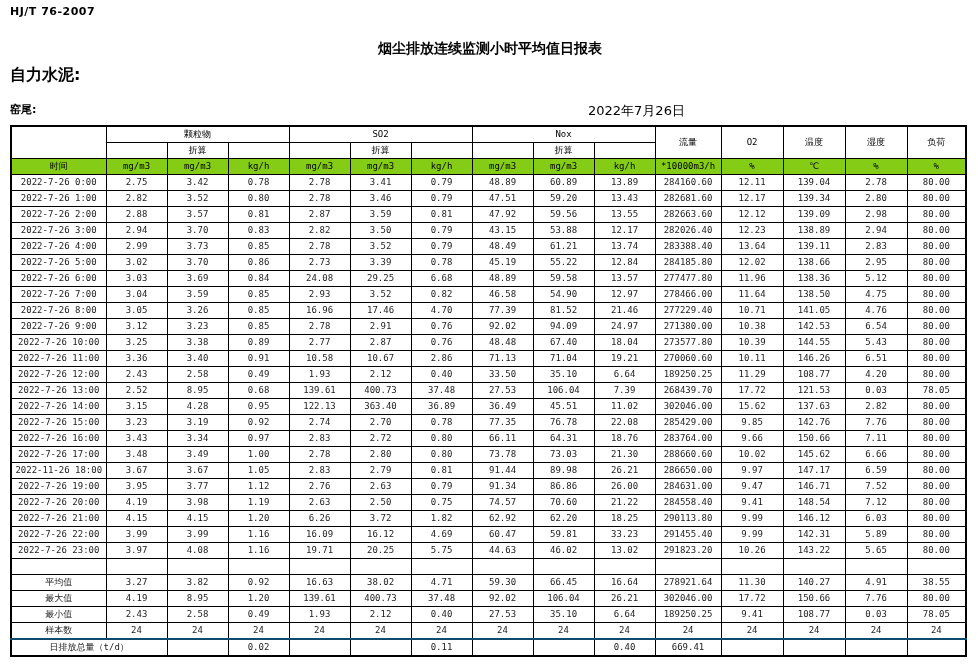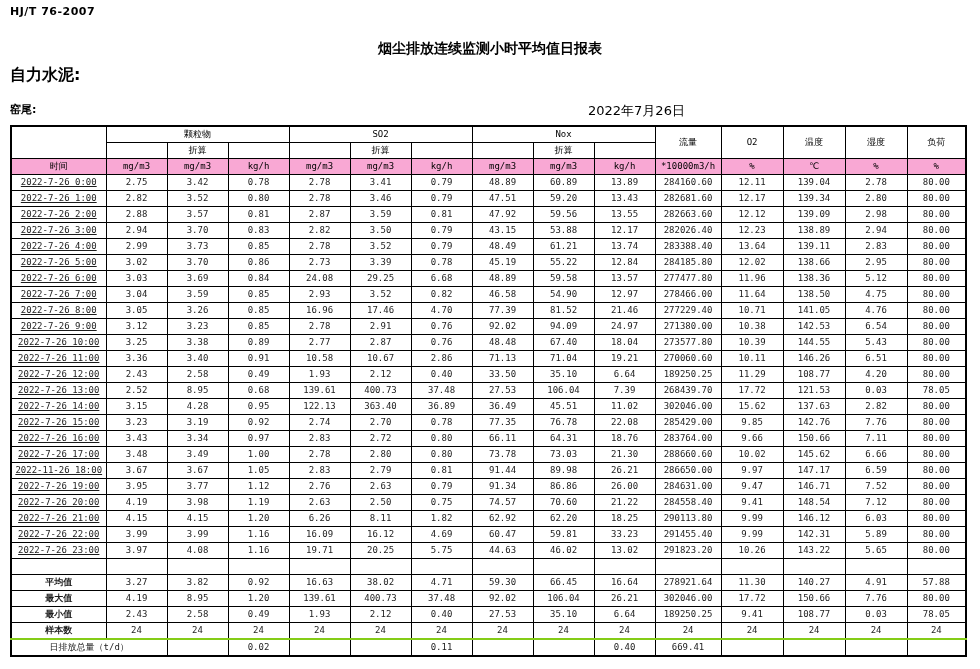--- a/index.html
+++ b/index.html
@@ -8,25 +8,25 @@
   .std-code{font-size:11px;font-weight:bold;letter-spacing:0.5px;}
   .report-title{text-align:center;font-size:14px;font-weight:bold;margin-top:22px;}
   .company-line{font-size:16px;font-weight:bold;margin-top:7px;}
   .loc-line{position:relative;font-size:11px;font-weight:bold;margin-top:16px;height:14px;}
   .report-date{position:absolute;left:578px;top:0;font-weight:normal;font-size:13px;}
   table.report{border-collapse:collapse;table-layout:fixed;width:953px;margin-top:9px;border:2px solid #000;padding-left:17px;}
   table.report td{border:1px solid #000;height:15px;padding:0;font-size:9px;line-height:11px;text-align:center;
     white-space:nowrap;overflow:hidden;color:#1c1c1c;
     font-family:"DejaVu Sans Mono","DejaVu Sans",monospace;}
   table.report thead td{color:#000;}
-  .green{background:#f9a8d4;}
-  .time-cell{text-align:right;padding-right:13px;text-decoration:underline;}
-  .summary-label{text-align:center;font-weight:bold;}
+  .green{background:#84cc16;}
+  .time-cell{text-align:right;padding-right:13px;}
+  .summary-label{text-align:center;}
   .total-label{text-align:left;padding-left:3px;}
-  tr.thick-bottom td{border-bottom:2px solid #84cc16;}
+  tr.thick-bottom td{border-bottom:2px solid #0c4a6e;}
   .footer{margin-top:5px;font-size:10px;}
   .footer-line{height:14px;position:relative;}
   .unit-label{position:absolute;left:185px;top:0;}
 </style>
 </head>
 <body>
 
 <div class="page">
 
   <div class="std-code">HJ/T 76-2007</div>
@@ -453,21 +453,21 @@
           <td>148.54</td>
           <td>7.12</td>
           <td>80.00</td>
         </tr>
         <tr>
           <td class="time-cell">2022-7-26 21:00</td>
           <td>4.15</td>
           <td>4.15</td>
           <td>1.20</td>
           <td>6.26</td>
-          <td>8.11</td>
+          <td>3.72</td>
           <td>1.82</td>
           <td>62.92</td>
           <td>62.20</td>
           <td>18.25</td>
           <td>290113.80</td>
           <td>9.99</td>
           <td>146.12</td>
           <td>6.03</td>
           <td>80.00</td>
         </tr>
@@ -530,21 +530,21 @@
           <td>16.63</td>
           <td>38.02</td>
           <td>4.71</td>
           <td>59.30</td>
           <td>66.45</td>
           <td>16.64</td>
           <td>278921.64</td>
           <td>11.30</td>
           <td>140.27</td>
           <td>4.91</td>
-          <td>57.88</td>
+          <td>38.55</td>
         </tr>
         <tr>
           <td class="summary-label">最大值</td>
           <td>4.19</td>
           <td>8.95</td>
           <td>1.20</td>
           <td>139.61</td>
           <td>400.73</td>
           <td>37.48</td>
           <td>92.02</td>

